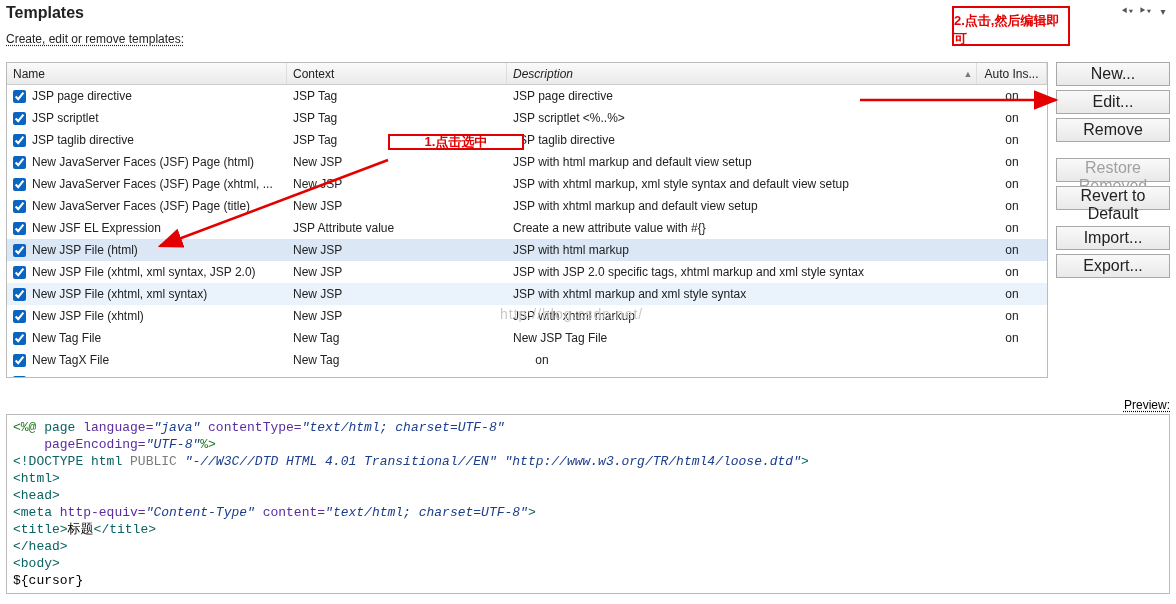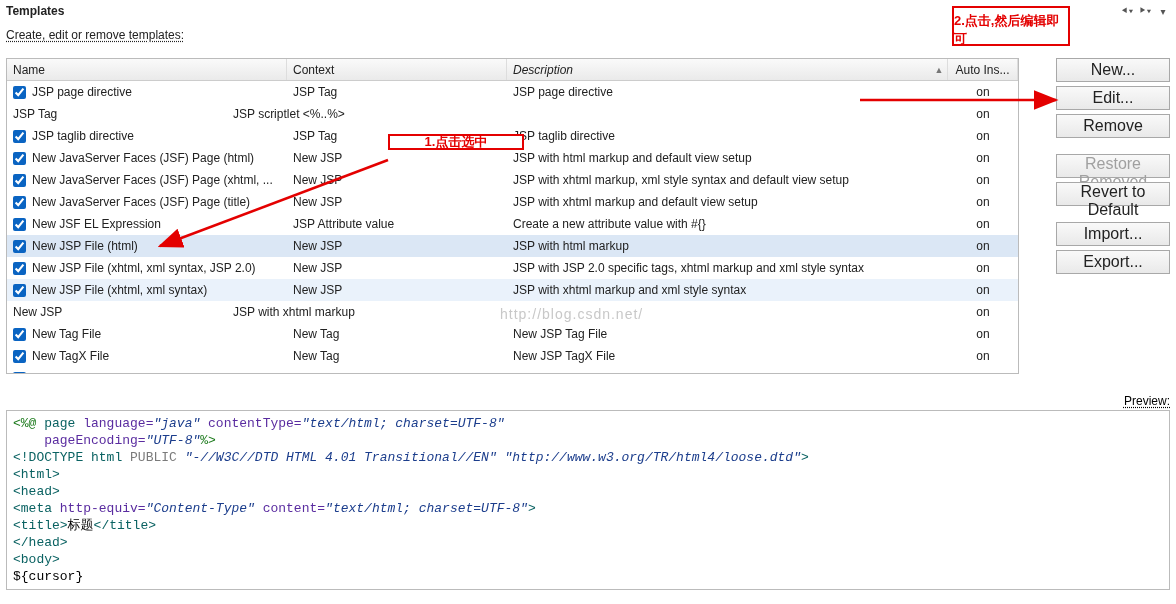--- a/index.html
+++ b/index.html
@@ -1,20 +1,20 @@
 <!DOCTYPE html>
 <html><head>
 <meta charset="utf-8">
 <style>
   * { box-sizing: border-box; margin: 0; padding: 0; }
   body { font-family: "Segoe UI", Tahoma, sans-serif; font-size: 12px; background: #fff; color: #000; }
   .container { width: 1176px; height: 604px; position: relative; overflow: hidden; }
-  .title-bar { padding: 4px 6px; font-weight: bold; font-size: 12px; color: #222; }
+  .title-bar { padding: 4px 6px; font-weight: bold; font-size: 16px; color: #222; }
   .subtitle { padding: 6px 6px 4px; font-size: 12px; color: #222; text-decoration: underline dotted; text-underline-offset: 2px; }
-  .main-row { display: flex; padding: 12px 6px; gap: 29px; }
+  .main-row { display: flex; padding: 12px 6px; }
   .table-wrap { flex: 1; border: 1px solid #bbb; position: relative; height: 316px; overflow: hidden; }
   .thead { display: flex; background: linear-gradient(#fafafa,#eaeaea); border-bottom: 1px solid #ccc; height: 22px; align-items: center; position: relative; }
   .thead .th { padding: 2px 6px; font-size: 12px; color: #222; border-right: 1px solid #ddd; height: 100%; display:flex; align-items:center; }
   .th-name { width: 280px; }
   .th-context { width: 220px; }
   .th-desc { flex: 1; font-style: italic; }
   .th-auto { width: 70px; justify-content: center; }
   .tbody { height: 292px; overflow-y: scroll; }
   .row { display: flex; align-items: center; height: 22px; font-size: 12px; color: #222; }
   .row.selected { background: #dbe7f5; }
@@ -69,20 +69,24 @@
           <div class="row">
             <div class="cell-name">
               <input type="checkbox" class="chk" checked="" style="">
               <span>JSP page directive</span>
             </div>
             <div class="cell-context">JSP Tag</div>
             <div class="cell-desc">JSP page directive</div>
             <div class="cell-auto">on</div>
           </div>
           <div class="row">
+            <div class="cell-name">
+              <input type="checkbox" class="chk" checked="" style="">
+              <span>JSP scriptlet</span>
+            </div>
             <div class="cell-context">JSP Tag</div>
             <div class="cell-desc">JSP scriptlet &lt;%..%&gt;</div>
             <div class="cell-auto">on</div>
           </div>
           <div class="row">
             <div class="cell-name">
               <input type="checkbox" class="chk" checked="" style="">
               <span>JSP taglib directive</span>
             </div>
             <div class="cell-context">JSP Tag</div>
@@ -146,40 +150,43 @@
           <div class="row highlight">
             <div class="cell-name">
               <input type="checkbox" class="chk" checked="" style="">
               <span>New JSP File (xhtml, xml syntax)</span>
             </div>
             <div class="cell-context">New JSP</div>
             <div class="cell-desc">JSP with xhtml markup and xml style syntax</div>
             <div class="cell-auto">on</div>
           </div>
           <div class="row">
+            <div class="cell-name">
+              <input type="checkbox" class="chk" checked="" style="">
+              <span>New JSP File (xhtml)</span>
+            </div>
             <div class="cell-context">New JSP</div>
             <div class="cell-desc">JSP with xhtml markup</div>
             <div class="cell-auto">on</div>
           </div>
           <div class="row">
             <div class="cell-name">
               <input type="checkbox" class="chk" checked="" style="">
               <span>New Tag File</span>
             </div>
             <div class="cell-context">New Tag</div>
             <div class="cell-desc">New JSP Tag File</div>
             <div class="cell-auto">on</div>
           </div>
           <div class="row">
             <div class="cell-name">
               <input type="checkbox" class="chk" checked="" style="">
               <span>New TagX File</span>
             </div>
             <div class="cell-context">New Tag</div>
-            <div class="cell-desc">New JSP TagX File</div>
             <div class="cell-auto">on</div>
           </div>
           <div class="row">
             <div class="cell-name">
               <input type="checkbox" class="chk" checked="" style="">
               <span>Tag attribute directive</span>
             </div>
             <div class="cell-context">JSP Tag</div>
             <div class="cell-desc">Tag attribute directive</div>
             <div class="cell-auto">on</div>

